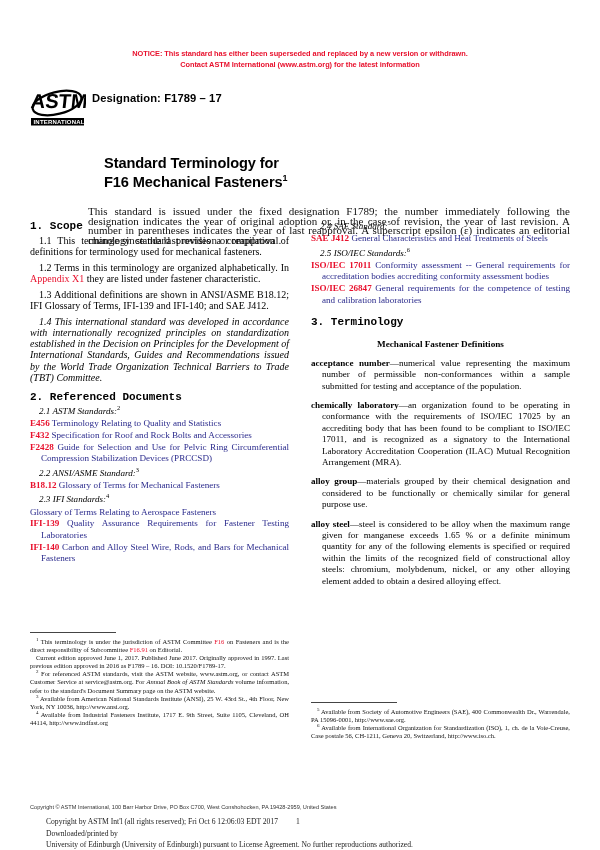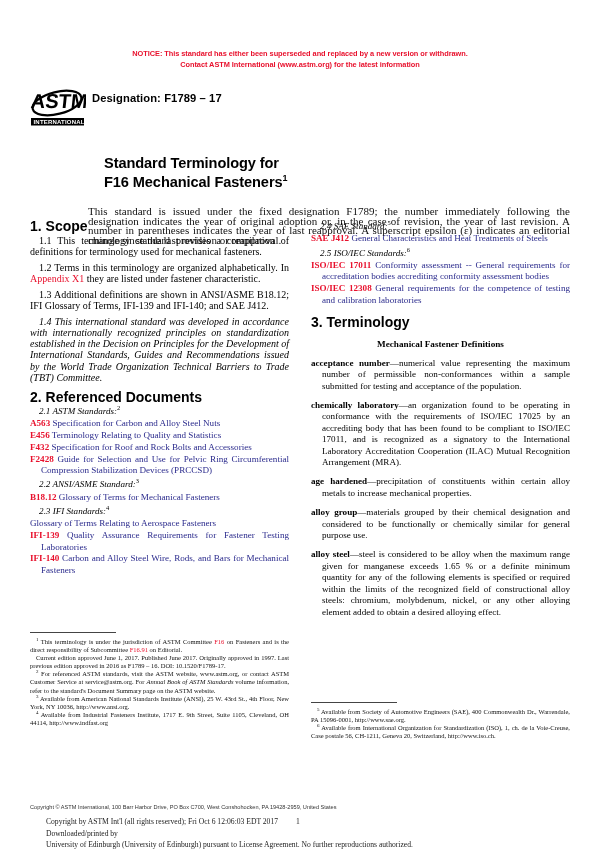--- a/index.html
+++ b/index.html
@@ -103,23 +103,23 @@
   }
   .col {
     position: absolute;
     top: 0;
     width: 259px;
   }
   .col-left  { left: 0; }
   .col-right { left: 281px; }
 
   h2.sec {
-    font-family: Liberation Sans, sans-serif;
-    font-weight: bold;
-    font-size: 14px;
+    font-family: Liberation Mono, monospace;
+    font-weight: bold;
+    font-size: 11px;
     line-height: 11px;
     margin: 0 0 3px 0;
   }
   h2.sec.spaced { margin-top: 9px; }
 
   p {
     margin: 0 0 0 0;
     font-size: 10px;
     line-height: 11.2px;
     text-align: justify;
@@ -271,21 +271,20 @@
       <p class="para"><span>1.2 Terms in this terminology are organized alphabetically. In </span><span class="fnlink">Appendix X1</span><span> they are listed under fastener characteristic.</span></p>
 
       <p class="para"><span>1.3 Additional definitions are shown in ANSI/ASME B18.12; IFI Glossary of Terms, IFI-139 and IFI-140; and SAE J412.</span></p>
 
       <p class="para ital"><span>1.4 This international standard was developed in accordance with internationally recognized principles on standardization established in the Decision on Principles for the Development of International Standards, Guides and Recommendations issued by the World Trade Organization Technical Barriers to Trade (TBT) Committee.</span></p>
 
       <h2 class="sec spaced">2. Referenced Documents</h2>
 
       <div class="subsec"><span>2.1 ASTM Standards:</span><sup>2</sup></div>
 
-      <div class="ref"><span class="id">A563</span> <span>Specification for Carbon and Alloy Steel Nuts</span></div>
       <div class="ref"><span class="id">E456</span> <span>Terminology Relating to Quality and Statistics</span></div>
       <div class="ref"><span class="id">F432</span> <span>Specification for Roof and Rock Bolts and Accessories</span></div>
       <div class="ref"><span class="id">F2428</span> <span>Guide for Selection and Use for Pelvic Ring Circumferential Compression Stabilization Devices (PRCCSD)</span></div>
 
       <div class="subsec"><span>2.2 ANSI/ASME Standard:</span><sup>3</sup></div>
 
       <div class="ref"><span class="id">B18.12</span> <span>Glossary of Terms for Mechanical Fasteners</span></div>
 
       <div class="subsec"><span>2.3 IFI Standards:</span><sup>4</sup></div>
 
@@ -296,29 +295,28 @@
 
     <div class="col col-right">
 
       <div class="subsec" style="margin-top:0"><span>2.4 SAE Standard:</span><sup>5</sup></div>
 
       <div class="ref"><span class="id">SAE J412</span> <span>General Characteristics and Heat Treatments of Steels</span></div>
 
       <div class="subsec"><span>2.5 ISO/IEC Standards:</span><sup>6</sup></div>
 
       <div class="ref"><span class="id">ISO/IEC 17011</span> <span>Conformity assessment -- General requirements for accreditation bodies accrediting conformity assessment bodies</span></div>
-      <div class="ref"><span class="id">ISO/IEC 12308</span> <span>General requirements for the competence of testing and calibration laboratories</span></div>
+      <div class="ref"><span class="id">ISO/IEC 26847</span> <span>General requirements for the competence of testing and calibration laboratories</span></div>
 
       <h2 class="sec spaced" style="margin-top:11px">3. Terminology</h2>
 
       <div class="term-head">Mechanical Fastener Definitions</div>
 
       <div class="defn"><b>acceptance number</b><span>—numerical value representing the maximum number of permissible non-conformances within a sample submitted for testing and acceptance of the population.</span></div>
       <div class="defn"><b>chemically laboratory</b><span>—an organization found to be operating in conformance with the requirements of ISO/IEC 17025 by an accrediting body that has been found to be compliant to ISO/IEC 17011, and is recognized as a signatory to the International Laboratory Accreditation Cooperation (ILAC) Mutual Recognition Arrangement (MRA).</span></div>
-      <div class="defn"><b>age hardened</b><span>—precipitation of constituents within certain alloy metals to increase mechanical properties.</span></div>
       <div class="defn"><b>alloy group</b><span>—materials grouped by their chemical designation and considered to be functionally or chemically similar for general purpose use.</span></div>
       <div class="defn"><b>alloy steel</b><span>—steel is considered to be alloy when the maximum range given for manganese exceeds 1.65 % or a definite minimum quantity for any of the following elements is specified or required within the limits of the recognized field of constructional alloy steels: chromium, molybdenum, nickel, or any other alloying element added to obtain a desired alloying effect.</span></div>
     </div>
   </div>
 
   <div class="fn-rule left"></div>
   <div class="fn-rule right"></div>
 
   <div class="footnotes left">
     <p><sup>1</sup> <span>This terminology is under the jurisdiction of ASTM Committee </span><span class="fnlink">F16</span><span> on Fasteners and is the direct responsibility of Subcommittee </span><span class="fnlink">F16.91</span><span> on Editorial.</span></p>

